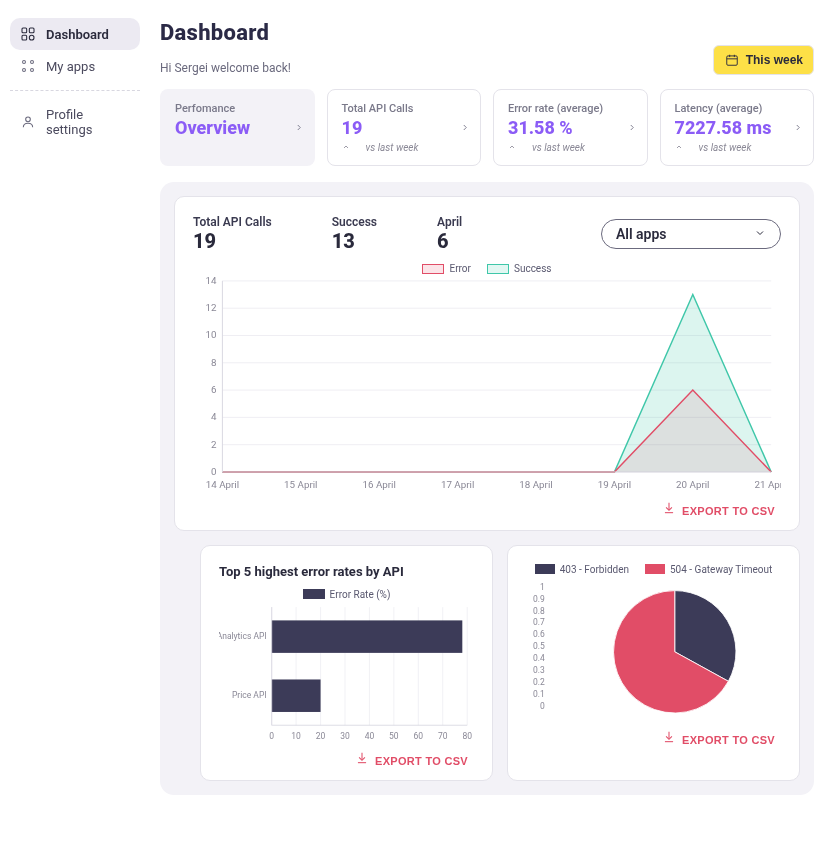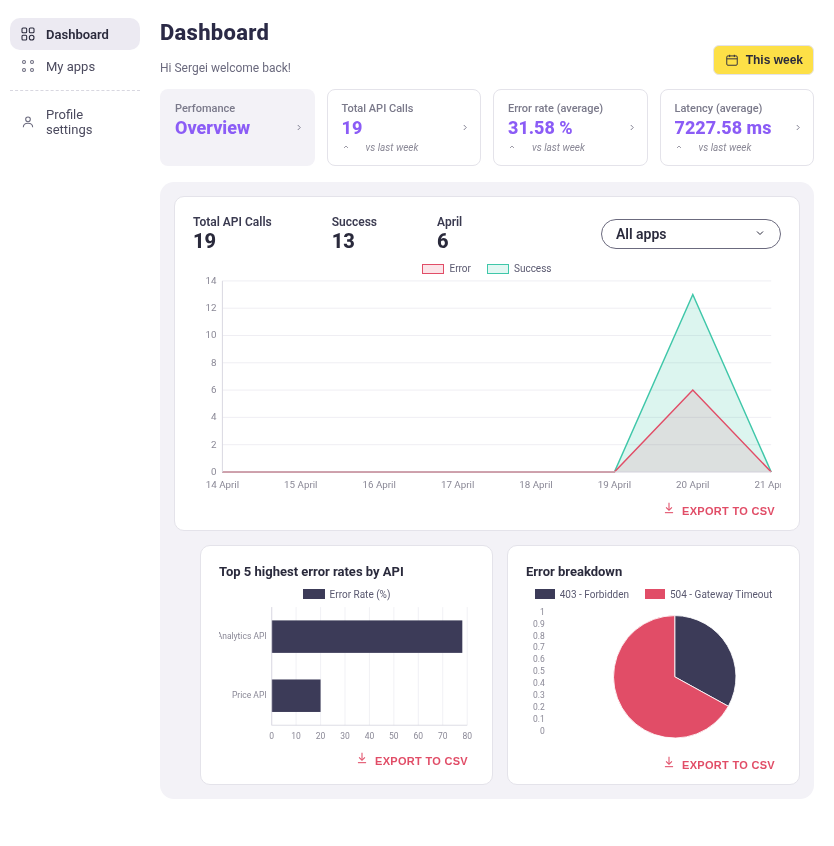--- a/index.html
+++ b/index.html
@@ -339,21 +339,20 @@
                     <path d="M12 3v12"></path>
                     <path d="M7 11l5 5 5-5"></path>
                     <path d="M5 20h14"></path>
                   </svg></span>
               <span>EXPORT TO CSV</span>
             </button>
           </div>
         </div>
 
         <div class="panel-card">
-          <h3 class="card-title">Error breakdown</h3>
           <div class="legend-row" style="justify-content:center;">
             <div class="legend-item">
               <span style="width:20px;height:10px;background:#3c3b58;display:inline-block;"></span>
               <span>403 - Forbidden</span>
             </div>
             <div class="legend-item">
               <span style="width:20px;height:10px;background:#e14d67;display:inline-block;"></span>
               <span>504 - Gateway Timeout</span>
             </div>
           </div>

